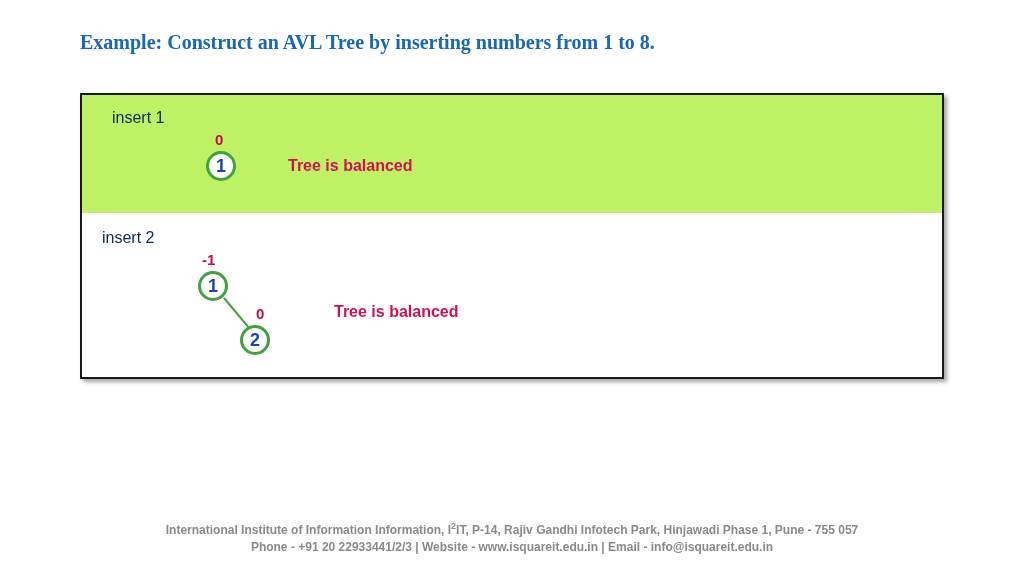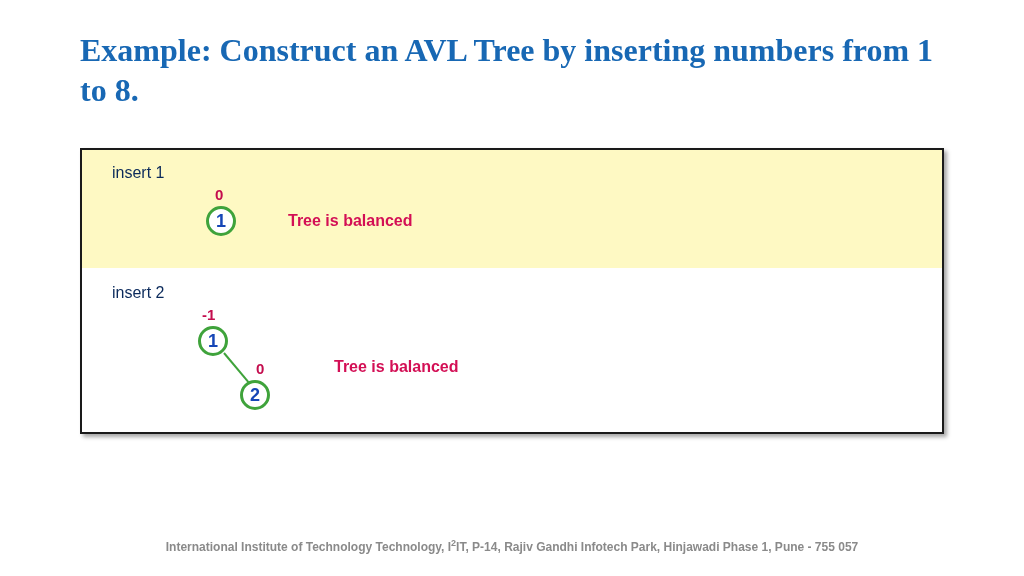--- a/index.html
+++ b/index.html
@@ -6,37 +6,37 @@
   body {
     width: 1024px;
     height: 576px;
     background: #ffffff;
     font-family: Georgia, 'Times New Roman', serif;
     position: relative;
     overflow: hidden;
   }
   .title {
     color: #1868b4;
-    font-size: 32px;
+    font-size: 20px;
     font-weight: bold;
     padding: 30px 80px 10px 80px;
     line-height: 1.25;
   }
   .panel-wrap {
     margin: 28px 80px 0 80px;
     border: 2px solid #1a1a1a;
     box-shadow: 3px 3px 4px rgba(0,0,0,0.35);
     background: #ffffff;
   }
   .step {
     position: relative;
     width: 100%;
     font-family: Arial, Helvetica, sans-serif;
   }
-  .step.shaded { background: #fef9c3; }
+  .step.shaded { background: #bef264; }
   .step.plain  { background: #ffffff; }
   .step-label {
     position: absolute;
     color: #0b2a5b;
     font-size: 16px;
     font-family: Arial, Helvetica, sans-serif;
   }
   .balance {
     position: absolute;
     color: #c40d4e;
@@ -95,36 +95,37 @@
   <div class="step shaded" style="height:118px;">
     <div class="step-label" style="left:30px; top:14px;">insert 1</div>
     <div class="balance" style="left:133px; top:36px;">0</div>
     <div class="node" style="left:124px; top:56px;">
       <span>1</span>
     </div>
     <div class="status" style="left:206px; top:62px;">Tree is balanced</div>
   </div>
 
   <div class="step plain" style="height:164px;">
-    <div class="step-label" style="left:30px; top:16px;">insert 2</div>
+    <div class="step-label" style="left:20px; top:16px;">insert 2</div>
 
     <div class="balance" style="left:120px; top:38px;">-1</div>
     <div class="node" style="left:116px; top:58px;">
       <span>1</span>
     </div>
 
     <div class="edge" style="left:142px; top:84px; width:38px; transform:rotate(50deg);"></div>
 
     <div class="balance" style="left:174px; top:92px;">0</div>
     <div class="node" style="left:158px; top:112px;">
       <span>2</span>
     </div>
 
     <div class="status" style="left:252px; top:90px;">Tree is balanced</div>
   </div>
 
 </div>
 
 <div class="footer">
   <div>
-    <span>International Institute of Technology Technology, I</span><sup>2</sup><span>IT, P-14, Rajiv Gandhi Infotech Park, Hinjawadi Phase 1, Pune - 755 057</span>
+    <span>International Institute of Information Information, I</span><sup>2</sup><span>IT, P-14, Rajiv Gandhi Infotech Park, Hinjawadi Phase 1, Pune - 755 057</span>
   </div>
+  <div>Phone - +91 20 22933441/2/3 | Website - www.isquareit.edu.in | Email - info@isquareit.edu.in</div>
 </div>
 
 </body></html>

